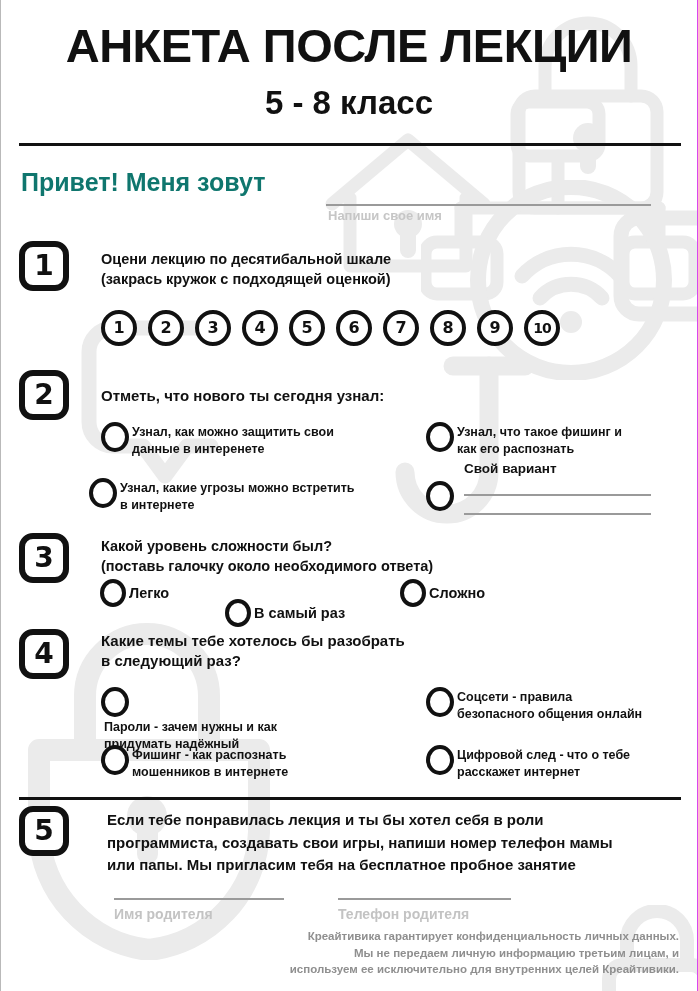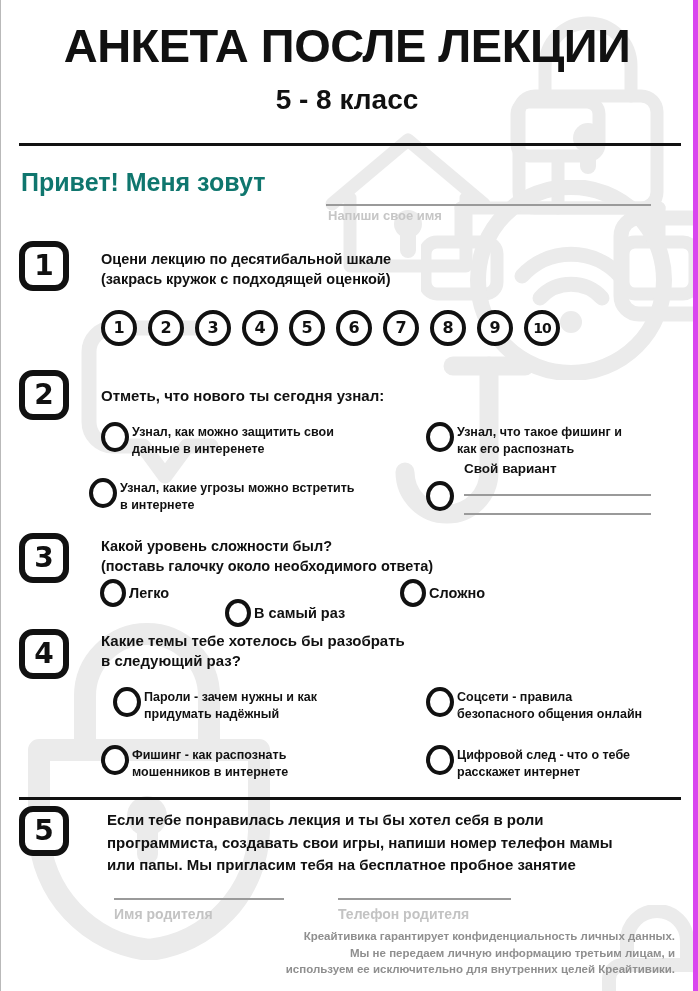--- a/index.html
+++ b/index.html
@@ -7,21 +7,21 @@
   body{
     font-family:"Liberation Sans","DejaVu Sans",sans-serif;
     -webkit-font-smoothing:antialiased;
   }
   #page{
     position:relative;
     width:698px;
     height:991px;
     background:#fff;
     border-left:1px solid #b9b9b9;
-    border-right:5px solid #d946ef;
+    border-right:1px solid #d946ef;
     box-sizing:border-box;
     overflow:hidden;
   }
 
   
   #watermarks{
     position:absolute;
     inset:0;
     z-index:0;
     pointer-events:none;
@@ -40,21 +40,21 @@
     font-size:47px;
     font-weight:bold;
     letter-spacing:-0.5px;
     color:#111;
     line-height:1;
     white-space:nowrap;
   }
   .subtitle{
     position:absolute;left:0;right:0;top:86px;
     text-align:center;
-    font-size:28px;
+    font-size:33px;
     font-weight:bold;
     color:#111;
     line-height:1;
   }
   .rule{
     position:absolute;
     left:18px;width:662px;
     height:3px;background:#111;
   }
   #rule-top{top:143px;}
@@ -319,21 +319,21 @@
       <div class="obubble sm"></div>
       <div class="olabel inline">Сложно</div>
     </div>
 
     <div class="badge" style="left:18px;top:629px;">
       <span>4</span>
     </div>
     <div class="qtext big" style="left:100px;top:631px;width:430px;white-space:pre-line;">Какие темы тебе хотелось бы разобрать
 в следующий раз?</div>
 
-    <div class="opt" style="left:112px;top:687px;width:320px;">
+    <div class="opt" style="left:100px;top:687px;width:320px;flex-direction:column;">
       <div class="obubble"></div>
       <div class="olabel">Пароли - зачем нужны и как
 придумать надёжный</div>
     </div>
     <div class="opt" style="left:425px;top:687px;width:250px;">
       <div class="obubble"></div>
       <div class="olabel">Соцсети - правила
 безопасного общения онлайн</div>
     </div>
     <div class="opt" style="left:100px;top:745px;width:320px;">

